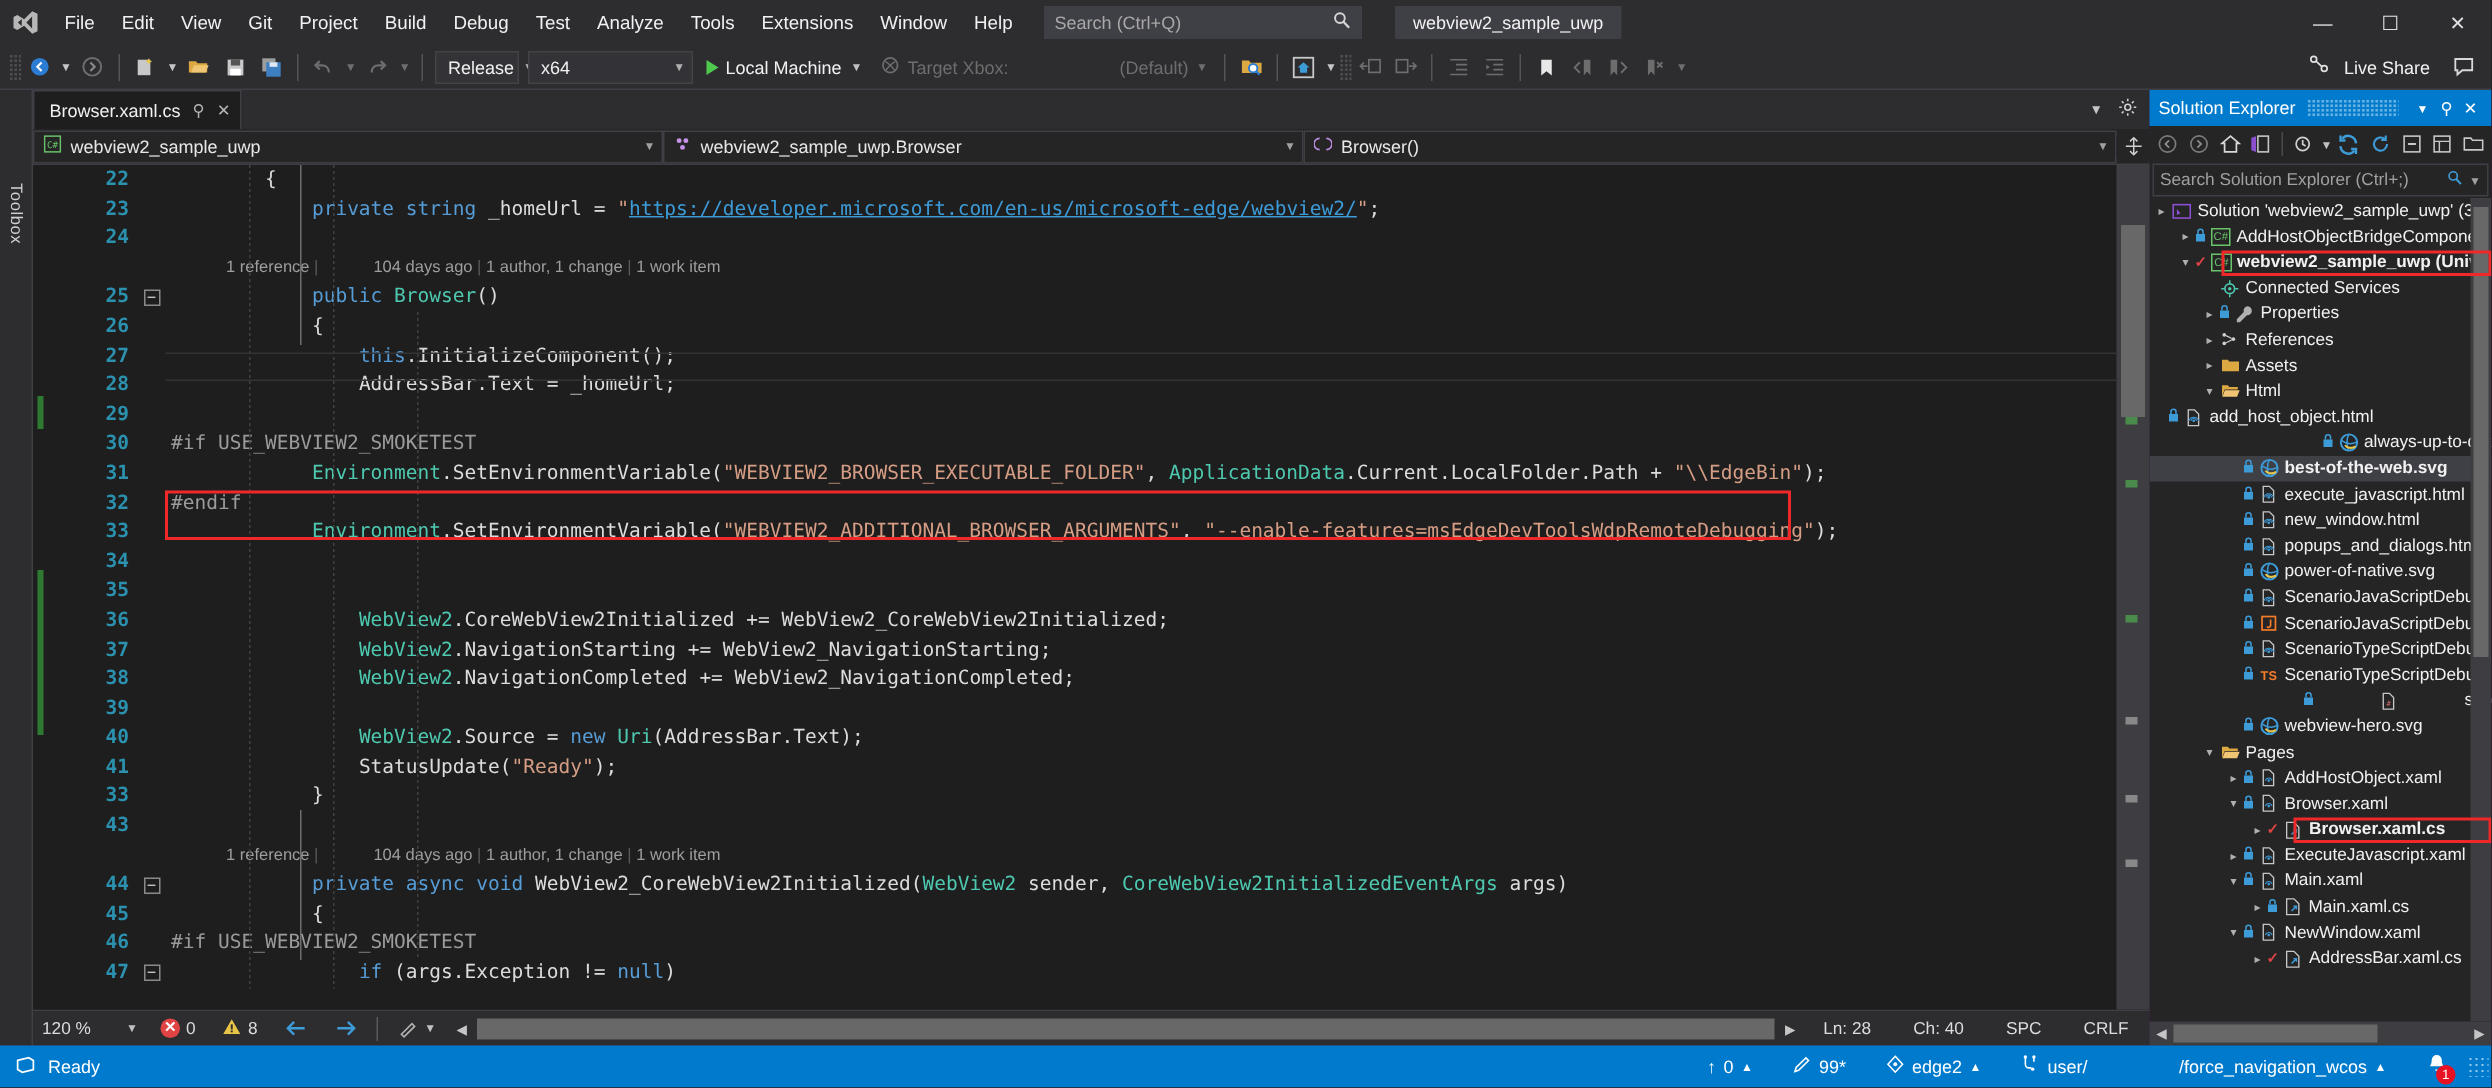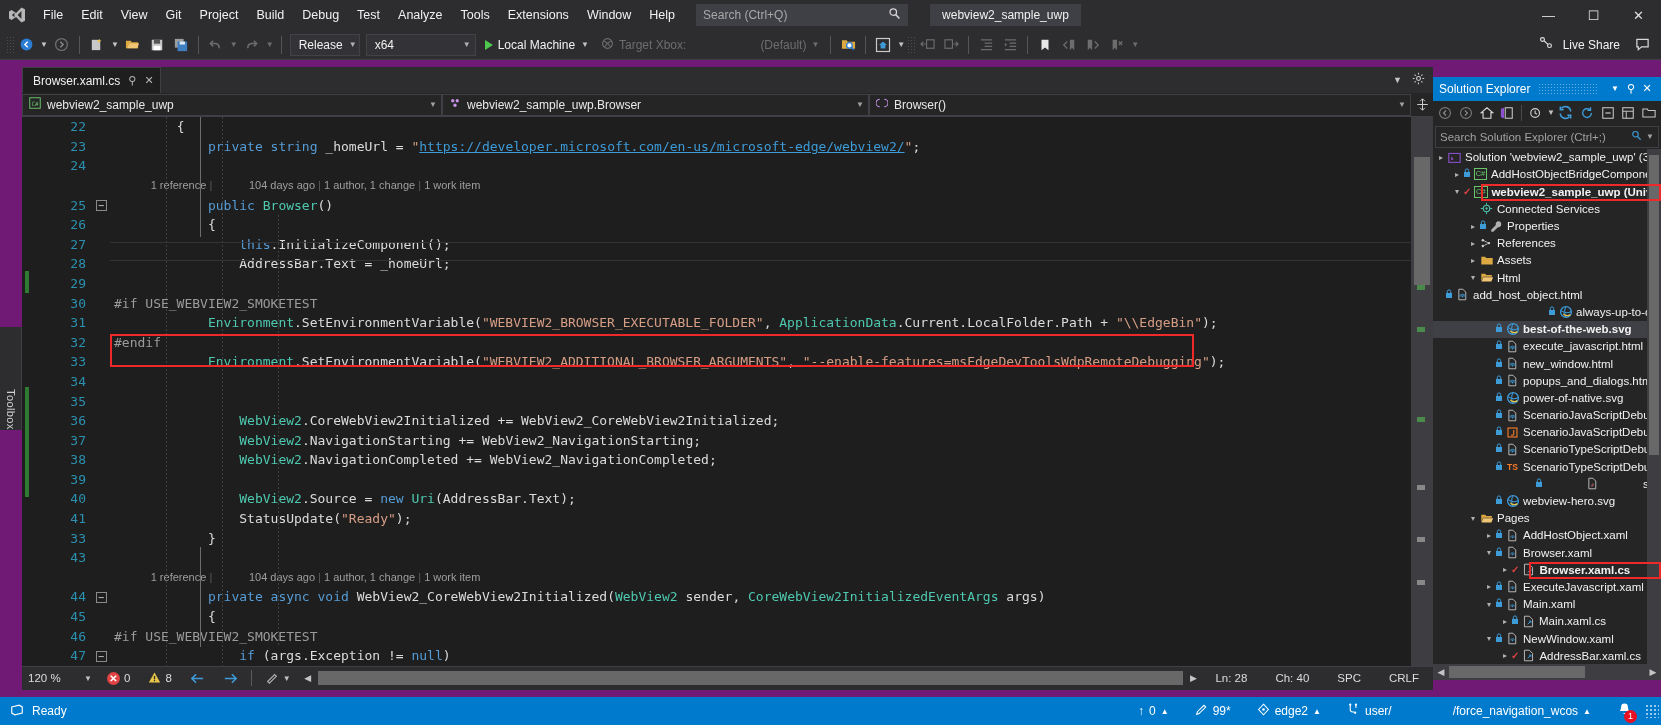--- a/index.html
+++ b/index.html
@@ -45,21 +45,21 @@
     display: flex; align-items: center; padding: 0 4px 0 8px; font-size: 12px; margin: 0 3px;
   }
   .combo .cv { flex: 1; white-space: nowrap; }
   .combo .ca { font-size: 8px; color: #b0b0b0; margin-left: 6px; }
   .run-btn { display: flex; align-items: center; height: 22px; padding: 0 6px; color: #f1f1f1; font-size: 12px; }
   .tri { width: 0; height: 0; border-left: 8px solid #4ec94e; border-top: 5px solid transparent; border-bottom: 5px solid transparent; margin-right: 5px; }
   .dis { color: #6d6d6d !important; }
   .live-share { margin-left: auto; display: flex; align-items: center; gap: 10px; padding: 0 10px; font-size: 12px; color: #f1f1f1; }
 
   
-  .body { flex: 1; display: flex; min-height: 0; background: #701a75; align-items: center; }
+  .body { flex: 1; display: flex; min-height: 0; background: #701a75; }
   .toolbox-strip {
     width: 22px; background: #2d2d30; border-right: 1px solid #3f3f46;
     display: flex; align-items: flex-start; justify-content: center; padding-top: 62px; flex: none;
   }
   .toolbox-strip span {
     writing-mode: vertical-rl; font-size: 11px; color: #d0d0d0; letter-spacing: .4px;
   }
   .editor-col { flex: 1; display: flex; flex-direction: column; min-width: 0; }
 
   
@@ -78,21 +78,21 @@
     height: 22px; display: flex; align-items: center; gap: 6px;
     background: #252526; border: 1px solid #3f3f46; font-size: 12px; color: #e8e8e8; padding: 0 4px 0 6px;
   }
   .navsel .nv { flex: 1; white-space: nowrap; overflow: hidden; }
   .navsel .nc { font-size: 8px; color: #a0a0a0; }
   .nav-split { width: 22px; display: flex; align-items: center; justify-content: center; color: #c5c5c5; background:#252526; }
 
   
   .editor-wrap { flex: 1; display: flex; min-height: 0; background: #1e1e1e; position: relative; }
   .gutter-marks { width: 22px; background: #1e1e1e; flex: none; position: relative; }
-  .linenos { width: 48px; background: #1e1e1e; flex: none; text-align: right; padding-right: 6px; }
+  .linenos { width: 48px; background: #1e1e1e; flex: none; text-align: right; padding-right: 6px; font-weight: bold; }
   .fold { width: 18px; background: #1e1e1e; flex: none; }
   .code { flex: 1; position: relative; overflow: hidden; background: #1e1e1e; }
   .codeinner { position: relative; padding-left: 4px; }
   .ln { height: 19.6px; line-height: 19.6px; font-family: "DejaVu Sans Mono", monospace; font-size: 13px; white-space: pre; }
   .lnum { color: #2b91af; font-family: "DejaVu Sans Mono", monospace; font-size: 13px; height: 19.6px; line-height: 19.6px; }
   .kw { color: #569cd6; }
   .str { color: #d69d85; }
   .cls { color: #4ec9b0; }
   .pp { color: #9b9b9b; margin-top: 29px; }
   .plain { color: #dcdcdc; }
@@ -264,21 +264,21 @@
     </div>
     <span class="tb-caret dis">▼</span>
     <div class="tb-btn dis">
       <svg width="15" height="15" viewBox="0 0 16 16">
           <path d="M4 12c0-3 2-5 5-5h4" stroke="#6d6d6d" stroke-width="1.6" fill="none"></path>
           <path d="M10.5 4l3 3-3 3" stroke="#6d6d6d" stroke-width="1.6" fill="none"></path>
         </svg>
     </div>
     <span class="tb-caret dis">▼</span>
     <div class="tb-sep"></div>
-    <div class="combo" style="width:70px">
+    <div class="combo" style="width:56px">
       <span class="cv">Release</span>
       <span class="ca">▼</span>
     </div>
     <div class="combo" style="width:110px">
       <span class="cv">x64</span>
       <span class="ca">▼</span>
     </div>
     <div class="run-btn">
       <span class="tri"></span>
       <span>Local Machine</span>

